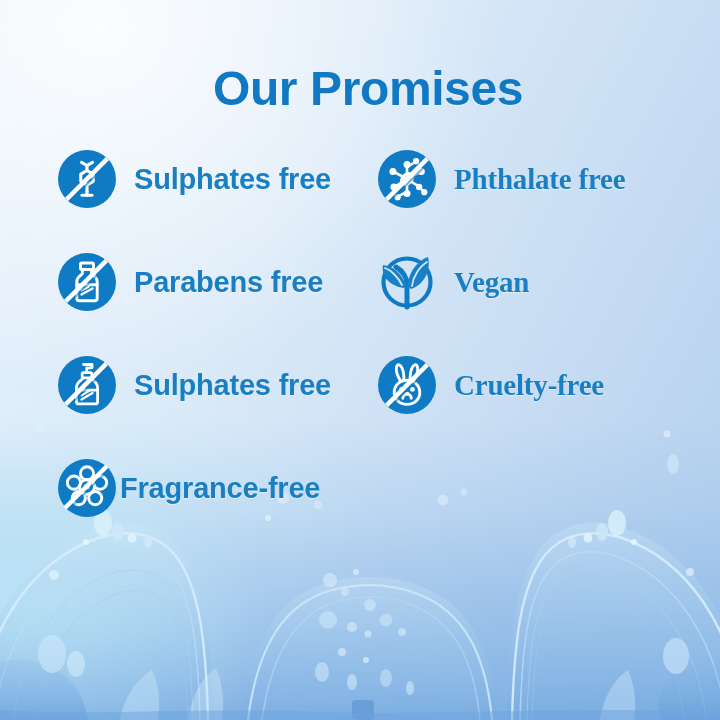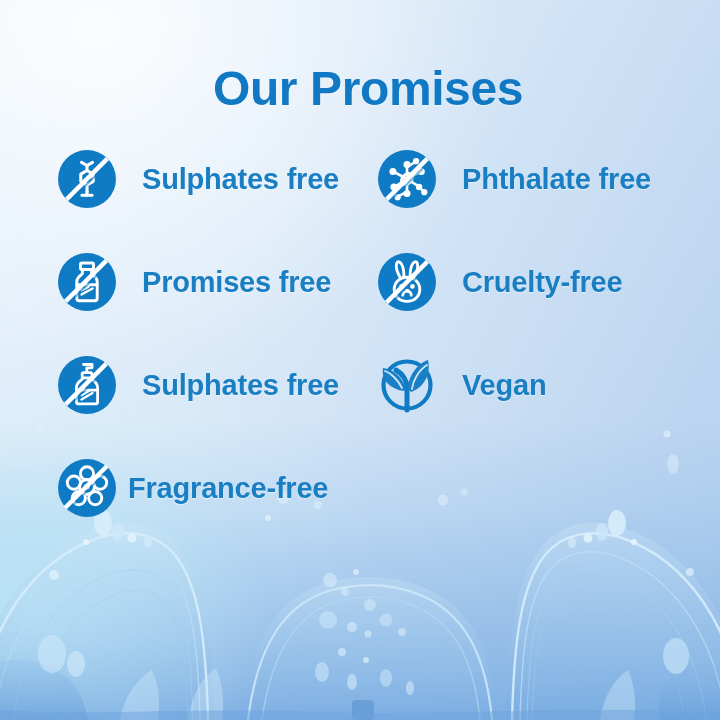--- a/index.html
+++ b/index.html
@@ -81,28 +81,27 @@
 
   
   #promises {
     position: absolute;
     left: 50px;
     top: 146px;
     width: 640px;
   }
   .promise-col { position: absolute; top: 0; }
   #col-left  { left: 8px;   width: 310px; }
-  #col-right { left: 328px; width: 312px; }
+  #col-right { left: 328px; width: 312px; font-family: Liberation Serif, serif; }
 
   .promise-row {
     display: flex;
     align-items: center;
     height: 66px;
     margin-bottom: 37px;
-    gap: 8px;
   }
   .promise-row:last-child { margin-bottom: 0; }
 
   .promise-badge {
     flex: 0 0 auto;
     width: 58px;
     height: 58px;
     position: relative;
   }
   .promise-badge svg { display: block; width: 58px; height: 58px; }
@@ -248,21 +247,21 @@
               <rect x="22.5" y="10" width="13" height="6.5" rx="1.4"></rect>
               <path d="M24.4 16.5 L24.4 20.4 C24.4 21.8 18.8 23.8 18.8 28.4 L18.8 45.2 C18.8 46.6 19.9 47.7 21.3 47.7 L36.7 47.7 C38.1 47.7 39.2 46.6 39.2 45.2 L39.2 28.4 C39.2 23.8 33.6 21.8 33.6 20.4 L33.6 16.5"></path>
               <path d="M18.8 31.8 L39.2 31.8"></path>
             </g>
             <path d="M23.5 41.5 L34.5 35.5" stroke="#ffffff" stroke-width="2.4" stroke-linecap="round"></path>
             <path d="M23.5 37.5 L30.5 33.8" stroke="#ffffff" stroke-width="2.2" stroke-linecap="round"></path>
             <path d="M7.6 48.4 L48.4 7.6" stroke="#ffffff" stroke-width="4.4"></path>
             <path d="M10.2 51 L51 10.2" stroke="#0f7bc4" stroke-width="2.3" opacity=".55"></path>
           </svg>
         </div>
-        <div class="promise-label">Promises free</div>
+        <div class="promise-label">Parabens free</div>
       </div>
 
       <div class="promise-row">
         <div class="promise-badge">
           <svg viewBox="0 0 58 58">
             <circle cx="29" cy="29" r="29" fill="#0f7bc4"></circle>
             <g fill="none" stroke="#ffffff" stroke-width="2.8" stroke-linejoin="round" stroke-linecap="round">
               <path d="M25.5 8.5 L34 8.5 L34 11.8 L28.8 11.8 L28.8 16.6"></path>
               <rect x="24.2" y="16.6" width="9.6" height="5.2" rx="1.3"></rect>
               <path d="M25.2 21.8 C25.2 23.6 18.4 25.6 18.4 31.6 L18.4 45.4 C18.4 46.8 19.5 47.9 20.9 47.9 L37.1 47.9 C38.5 47.9 39.6 46.8 39.6 45.4 L39.6 31.6 C39.6 25.6 32.8 23.6 32.8 21.8"></path>
@@ -330,47 +329,47 @@
             <path d="M8.6 49.4 L49.4 8.6" stroke="#ffffff" stroke-width="4.4"></path>
             <path d="M11.2 52 L52 11.2" stroke="#0f7bc4" stroke-width="2.3" opacity=".55"></path>
           </svg>
         </div>
         <div class="promise-label">Phthalate free</div>
       </div>
 
       <div class="promise-row">
         <div class="promise-badge">
           <svg viewBox="0 0 58 58">
-            <circle cx="29" cy="29" r="29" fill="#0f7bc4"></circle>
-            <g fill="none" stroke="#ffffff" stroke-width="2.9" stroke-linejoin="round" stroke-linecap="round">
-              <path d="M22.6 25.2 C19.4 19.8 17.6 14 18.6 10.6 C19.6 7.4 22.4 8.6 24 12 C25.6 15.4 26 20.6 25.8 24.6"></path>
-              <path d="M35.4 25.2 C38.6 19.8 40.4 14 39.4 10.6 C38.4 7.4 35.6 8.6 34 12 C32.4 15.4 32 20.6 32.2 24.6"></path>
-              <path d="M29 24.2 C36.4 24.2 41.8 29.4 41.8 36.6 C41.8 43.4 36.4 48.4 29 48.4 C21.6 48.4 16.2 43.4 16.2 36.6 C16.2 29.4 21.6 24.2 29 24.2 Z"></path>
-              <path d="M24.8 42.2 C24.8 39.8 26.6 38 29 38 C31.4 38 33.2 39.8 33.2 42.2"></path>
-            </g>
-            <g fill="#ffffff">
-              <circle cx="23.6" cy="33.4" r="2.4"></circle>
-              <circle cx="34.4" cy="33.4" r="2.4"></circle>
-              <ellipse cx="29" cy="37.6" rx="2.4" ry="1.8"></ellipse>
-            </g>
-            <path d="M8.6 49.4 L49.4 8.6" stroke="#ffffff" stroke-width="4.4"></path>
-            <path d="M11.2 52 L52 11.2" stroke="#0f7bc4" stroke-width="2.3" opacity=".55"></path>
-          </svg>
-        </div>
-        <div class="promise-label">Cruelty-free</div>
-      </div>
-
-      <div class="promise-row">
-        <div class="promise-badge">
-          <svg viewBox="0 0 58 58">
             <circle cx="29" cy="29" r="23.5" fill="none" stroke="#0f7bc4" stroke-width="4.2"></circle>
             <path d="M29 54 L29 31 C29 25 25 18 18 14" fill="none" stroke="#0f7bc4" stroke-width="5" stroke-linecap="round"></path>
             <path d="M30 33 C30 20 39 8 50 4 C53 17 47 31 33 36 Z" fill="#1a80c6"></path>
             <path d="M34 33 C35 24 41 14 49 9" fill="none" stroke="#cfe7f7" stroke-width="1.8" stroke-linecap="round"></path>
             <path d="M28 32 C24 21 15 13 5 12 C3 23 11 33 26 35 Z" fill="#1a80c6"></path>
             <path d="M24 32 C20 24 13 17 7 15" fill="none" stroke="#cfe7f7" stroke-width="1.8" stroke-linecap="round"></path>
           </svg>
         </div>
         <div class="promise-label">Vegan</div>
       </div>
+
+      <div class="promise-row">
+        <div class="promise-badge">
+          <svg viewBox="0 0 58 58">
+            <circle cx="29" cy="29" r="29" fill="#0f7bc4"></circle>
+            <g fill="none" stroke="#ffffff" stroke-width="2.9" stroke-linejoin="round" stroke-linecap="round">
+              <path d="M22.6 25.2 C19.4 19.8 17.6 14 18.6 10.6 C19.6 7.4 22.4 8.6 24 12 C25.6 15.4 26 20.6 25.8 24.6"></path>
+              <path d="M35.4 25.2 C38.6 19.8 40.4 14 39.4 10.6 C38.4 7.4 35.6 8.6 34 12 C32.4 15.4 32 20.6 32.2 24.6"></path>
+              <path d="M29 24.2 C36.4 24.2 41.8 29.4 41.8 36.6 C41.8 43.4 36.4 48.4 29 48.4 C21.6 48.4 16.2 43.4 16.2 36.6 C16.2 29.4 21.6 24.2 29 24.2 Z"></path>
+              <path d="M24.8 42.2 C24.8 39.8 26.6 38 29 38 C31.4 38 33.2 39.8 33.2 42.2"></path>
+            </g>
+            <g fill="#ffffff">
+              <circle cx="23.6" cy="33.4" r="2.4"></circle>
+              <circle cx="34.4" cy="33.4" r="2.4"></circle>
+              <ellipse cx="29" cy="37.6" rx="2.4" ry="1.8"></ellipse>
+            </g>
+            <path d="M8.6 49.4 L49.4 8.6" stroke="#ffffff" stroke-width="4.4"></path>
+            <path d="M11.2 52 L52 11.2" stroke="#0f7bc4" stroke-width="2.3" opacity=".55"></path>
+          </svg>
+        </div>
+        <div class="promise-label">Cruelty-free</div>
+      </div>
     </div>
   </div>
 </div>
 
 </body></html>

